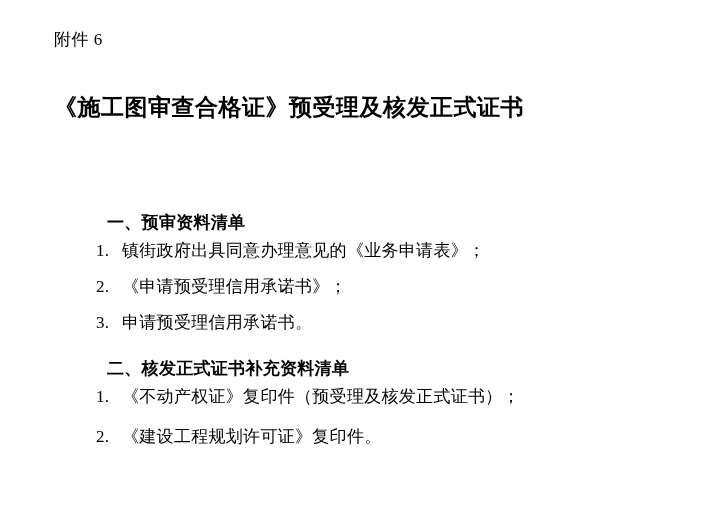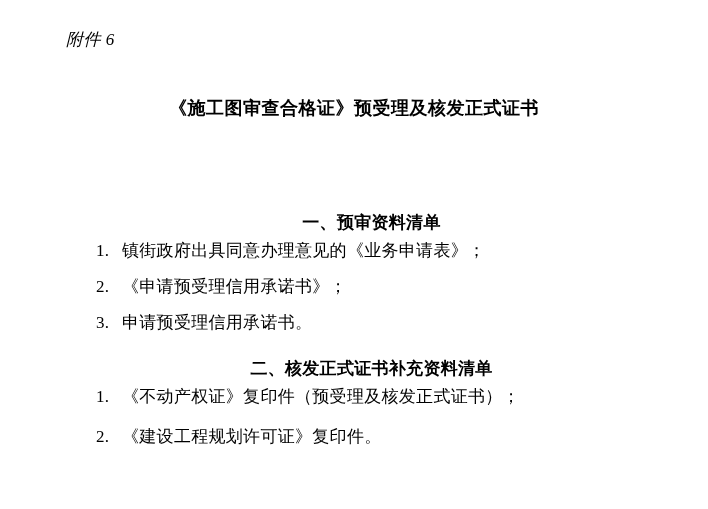--- a/index.html
+++ b/index.html
@@ -15,36 +15,35 @@
     overflow: hidden;
   }
   .page {
     position: relative;
     width: 708px;
     height: 509px;
     box-sizing: border-box;
   }
   .attachment-label {
     position: absolute;
-    left: 66px;
+    left: 54px;
     top: 28px;
     font-size: 17px;
     line-height: 24px;
     letter-spacing: 0.5px;
     font-family: "Liberation Serif", "DejaVu Serif", serif;
     white-space: nowrap;
-    font-style: italic;
   }
   .doc-title {
     position: absolute;
     left: 54px;
     top: 88px;
     width: 600px;
-    text-align: center;
-    font-size: 18px;
+    text-align: left;
+    font-size: 23px;
     font-weight: bold;
     line-height: 40px;
     letter-spacing: 0.5px;
     font-family: "Liberation Serif", "DejaVu Serif", serif;
   }
   .doc-title .line2 {
     display: block;
   }
   .body-block {
     position: absolute;
@@ -52,21 +51,20 @@
     top: 212px;
     width: 540px;
   }
   .section-heading {
     font-size: 17px;
     font-weight: bold;
     line-height: 22px;
     letter-spacing: 0.3px;
     margin: 0 0 6px 11px;
     font-family: "Liberation Serif", "DejaVu Serif", serif;
-    text-align: center;
   }
   .section-heading.second {
     margin-top: 24px;
   }
   .item-list {
     list-style: none;
     margin: 0;
     padding: 0;
   }
   .item {

